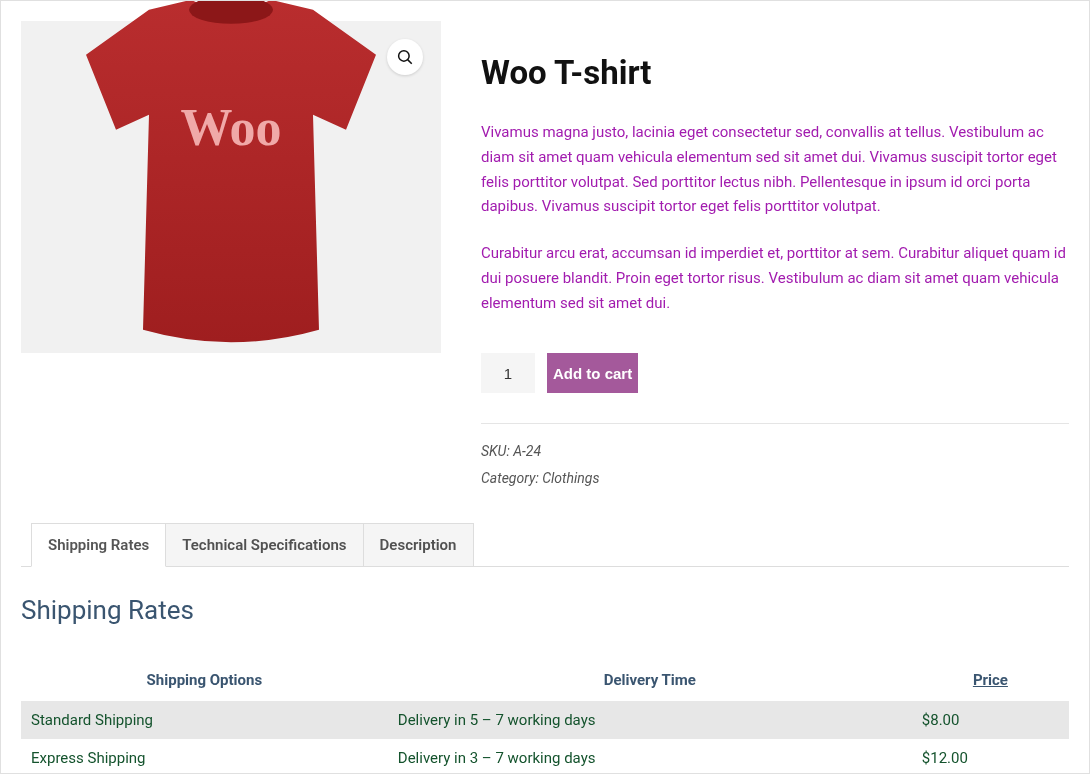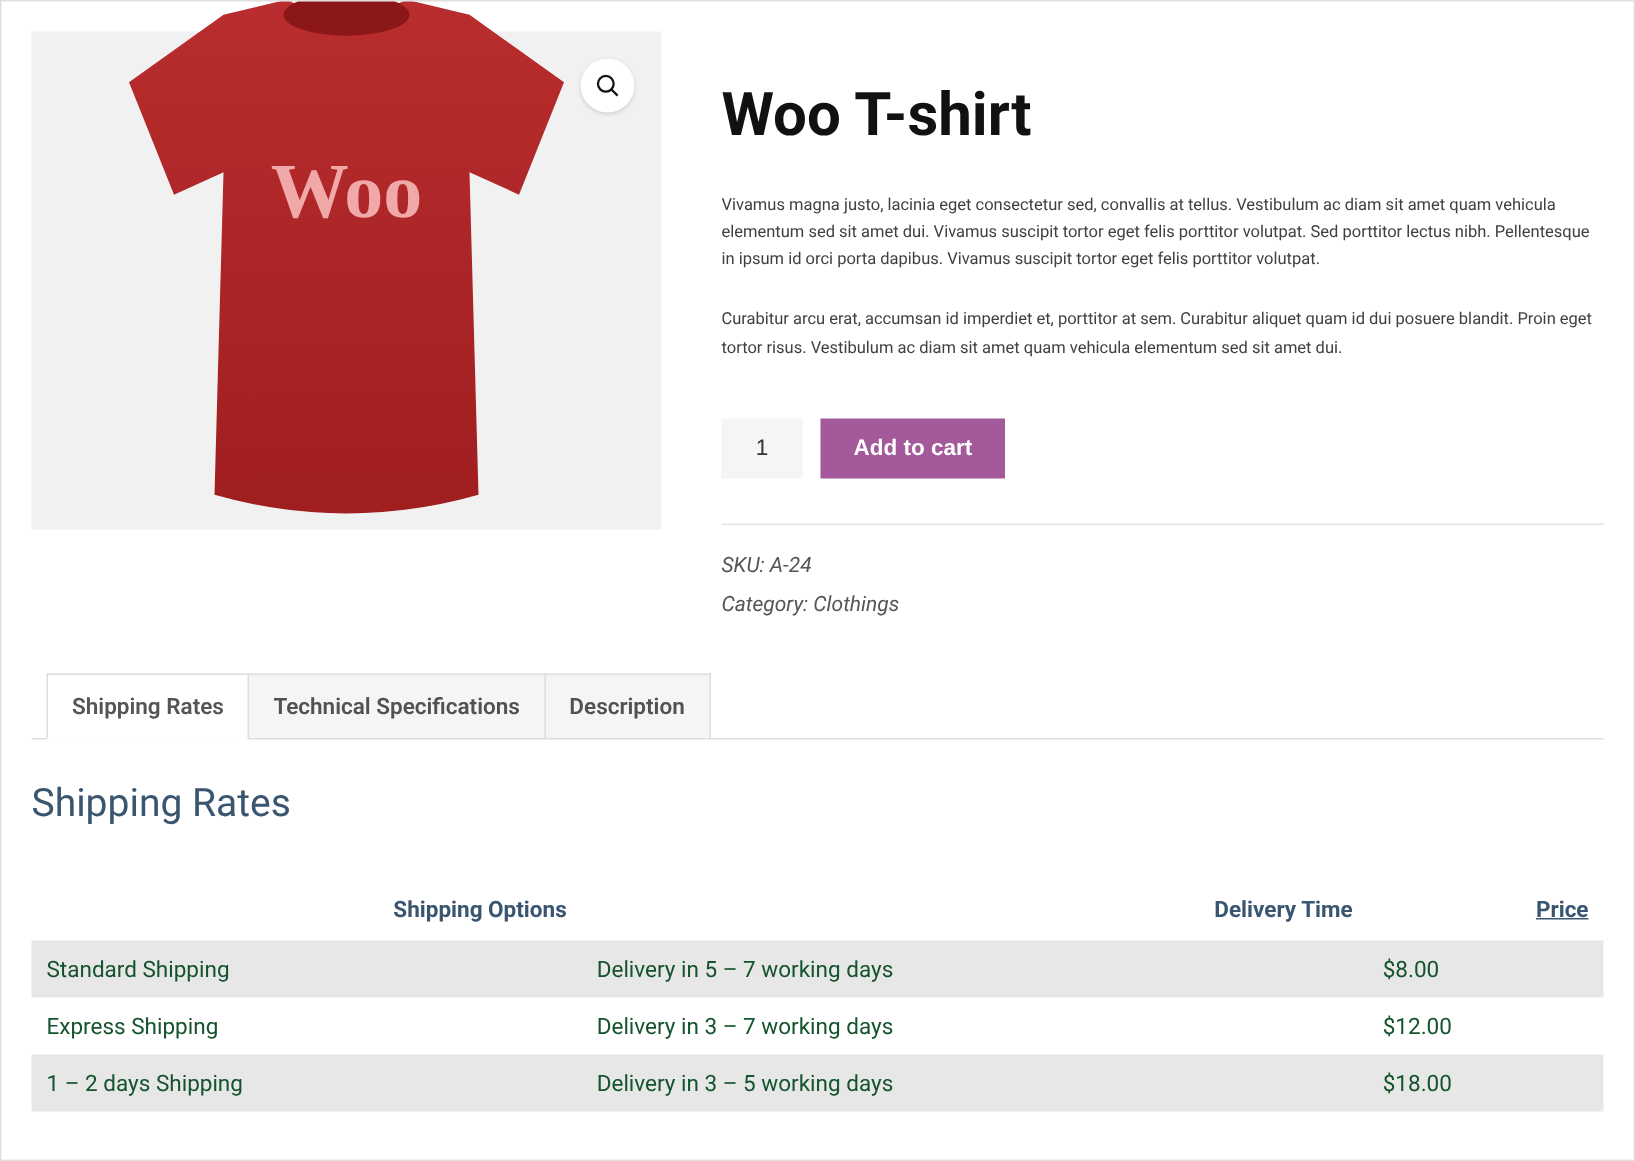--- a/index.html
+++ b/index.html
@@ -55,29 +55,29 @@
       position: absolute;
       left: 50%;
       top: 50%;
       transform: translate(-50%, -52%);
     }
     .product-details {
       flex: 1;
       padding-top: 32px;
     }
     .product-title {
-      font-size: 40px;
+      font-size: 33px;
       font-weight: 700;
       color: #111;
       margin-bottom: 28px;
     }
     .product-desc {
-      font-size: 11px;
+      font-size: 15px;
       line-height: 1.65;
-      color: #404040;
+      color: #a21caf;
       margin-bottom: 22px;
     }
     .cart-row {
       display: flex;
       gap: 12px;
       align-items: stretch;
       margin-top: 38px;
       margin-bottom: 30px;
     }
     .qty-input {
@@ -86,21 +86,21 @@
       background: #f5f5f5;
       border: none;
       text-align: center;
       font-size: 15px;
       color: #333;
     }
     .add-cart-btn {
       background: #a4599b;
       color: #fff;
       border: none;
-      padding: 0 22px;
+      padding: 0 6px;
       height: 40px;
       font-size: 15px;
       font-weight: 600;
       cursor: pointer;
     }
     .divider {
       border: none;
       border-top: 1px solid #e5e5e5;
       margin-bottom: 14px;
     }
@@ -153,21 +153,21 @@
       font-weight: 400;
       color: #3a5570;
       margin-bottom: 36px;
     }
     table {
       width: 100%;
       border-collapse: collapse;
       font-size: 15px;
     }
     th {
-      text-align: right;
+      text-align: center;
       font-weight: 700;
       color: #3a5570;
       padding: 10px 10px 12px 10px;
     }
     td {
       padding: 10px 10px;
       color: #14532d;
     }
     tbody tr:nth-child(odd) {
       background: #e7e7e7;

